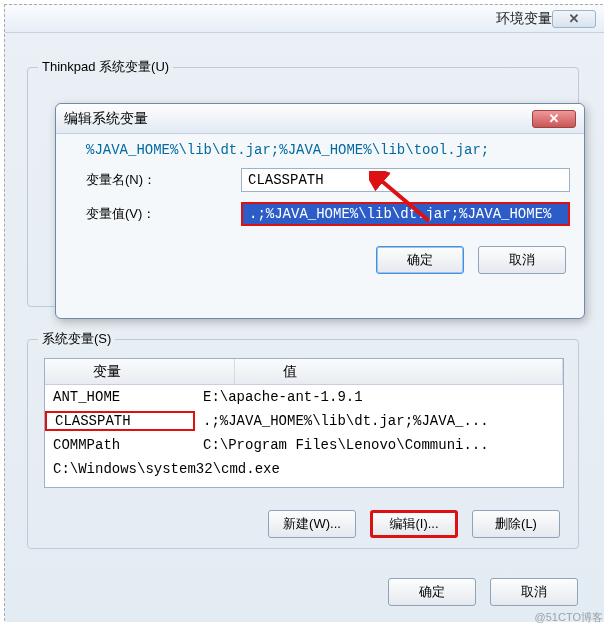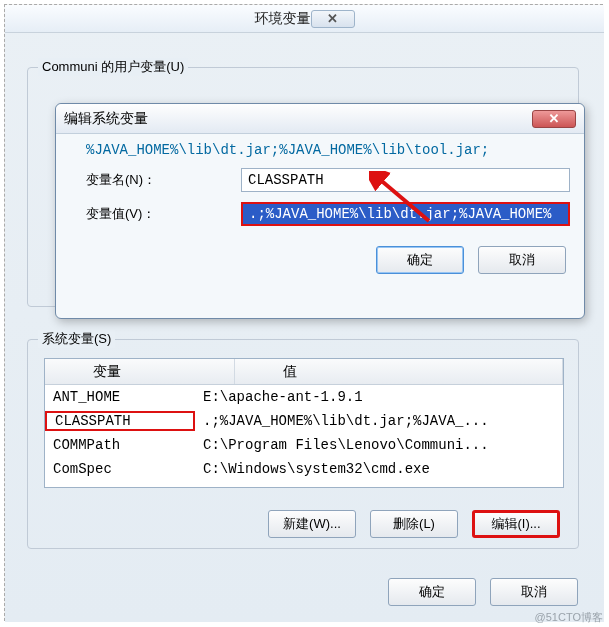--- a/index.html
+++ b/index.html
@@ -24,21 +24,21 @@
       left: 0; top: 0;
       width: 599px; height: 617px;
       background: linear-gradient(#eaf0f5, #e4ecf3);
     }
     .titlebar {
       height: 28px;
       background: linear-gradient(#fafcff, #e6eef6);
       border-bottom: 1px solid #c8d2dc;
       display: flex;
       align-items: center;
-      justify-content: center;
+      justify-content: flex-end;
       padding: 0 8px;
     }
     .titlebar .title { font-size: 14px; color: #222; }
     .close-btn-outer {
       width: 44px; height: 18px;
       background: linear-gradient(#f2f6fa,#d8e2ee);
       border: 1px solid #9eb4ca;
       border-radius: 3px;
       display:flex; align-items:center; justify-content:center;
       color:#555; font-weight:bold;
@@ -207,21 +207,21 @@
 <div class="main-window">
 
   <div class="titlebar">
     <span class="title">环境变量</span>
     <div class="close-btn-outer">
       <span>✕</span>
     </div>
   </div>
 
   <div class="group-box user-vars-box">
-    <div class="legend">Communi 的用户变量(U)</div>
+    <div class="legend">Thinkpad 系统变量(U)</div>
   </div>
 
   <div class="dialog">
     <div class="dialog-titlebar">
       <span class="title">编辑系统变量</span>
       <div class="dialog-close">
         <span>✕</span>
       </div>
     </div>
     <div class="hint-row">%JAVA_HOME%\lib\dt.jar;%JAVA_HOME%\lib\tool.jar;</div>
@@ -262,29 +262,28 @@
       </div>
       <div class="lv-row row-highlight">
         <div class="col-name">CLASSPATH</div>
         <div class="col-val">.;%JAVA_HOME%\lib\dt.jar;%JAVA_...</div>
       </div>
       <div class="lv-row">
         <div class="col-name">COMMPath</div>
         <div class="col-val">C:\Program Files\Lenovo\Communi...</div>
       </div>
       <div class="lv-row">
-        <div class="col-name">ComSpec</div>
         <div class="col-val">C:\Windows\system32\cmd.exe</div>
       </div>
     </div>
 
     <div class="sys-buttons">
       <button class="btn">新建(W)...</button>
+      <button class="btn btn-highlight">编辑(I)...</button>
       <button class="btn">删除(L)</button>
-      <button class="btn btn-highlight">编辑(I)...</button>
     </div>
   </div>
 
   <div class="bottom-buttons">
     <button class="btn">确定</button>
     <button class="btn">取消</button>
   </div>
 
 </div>
 </div>

